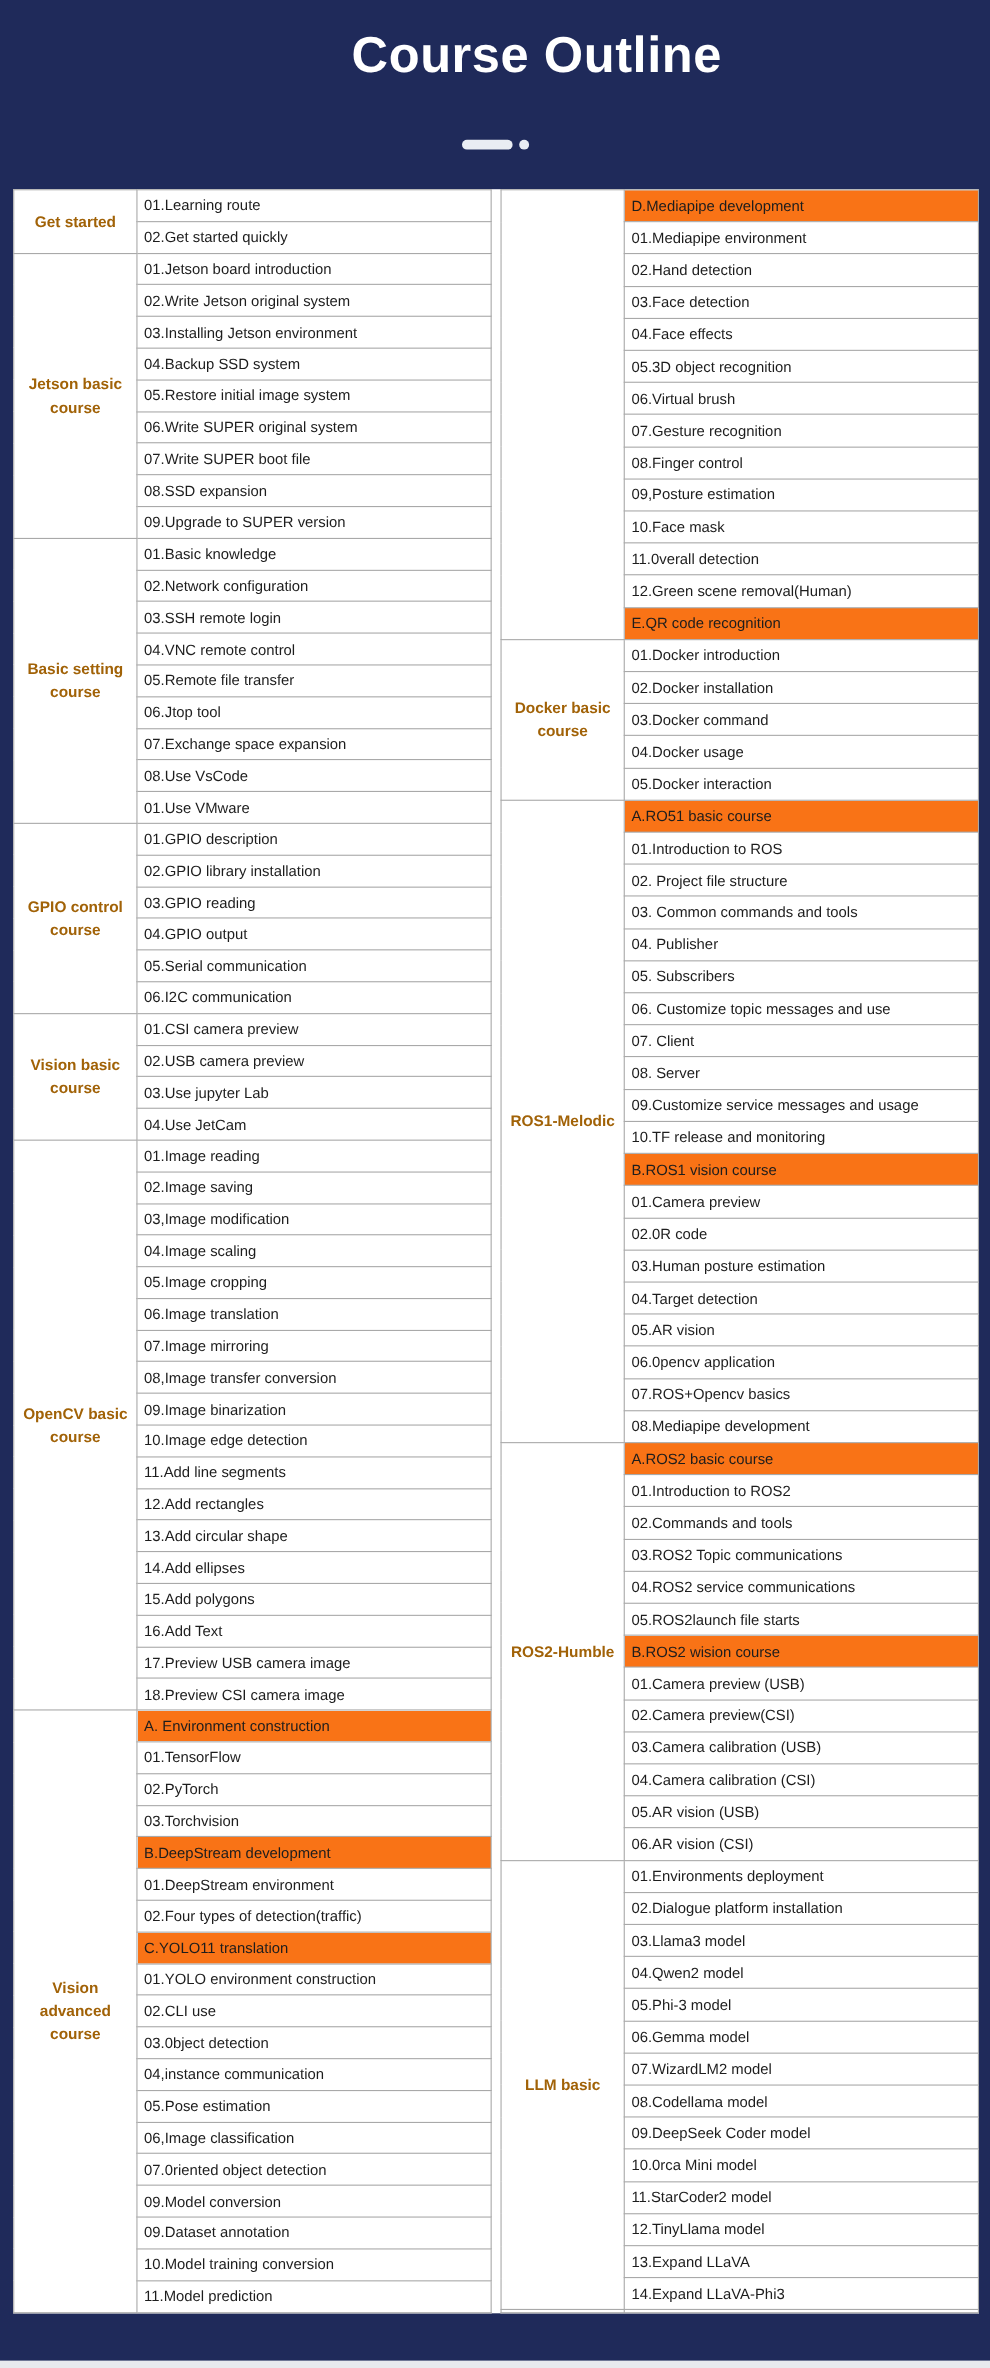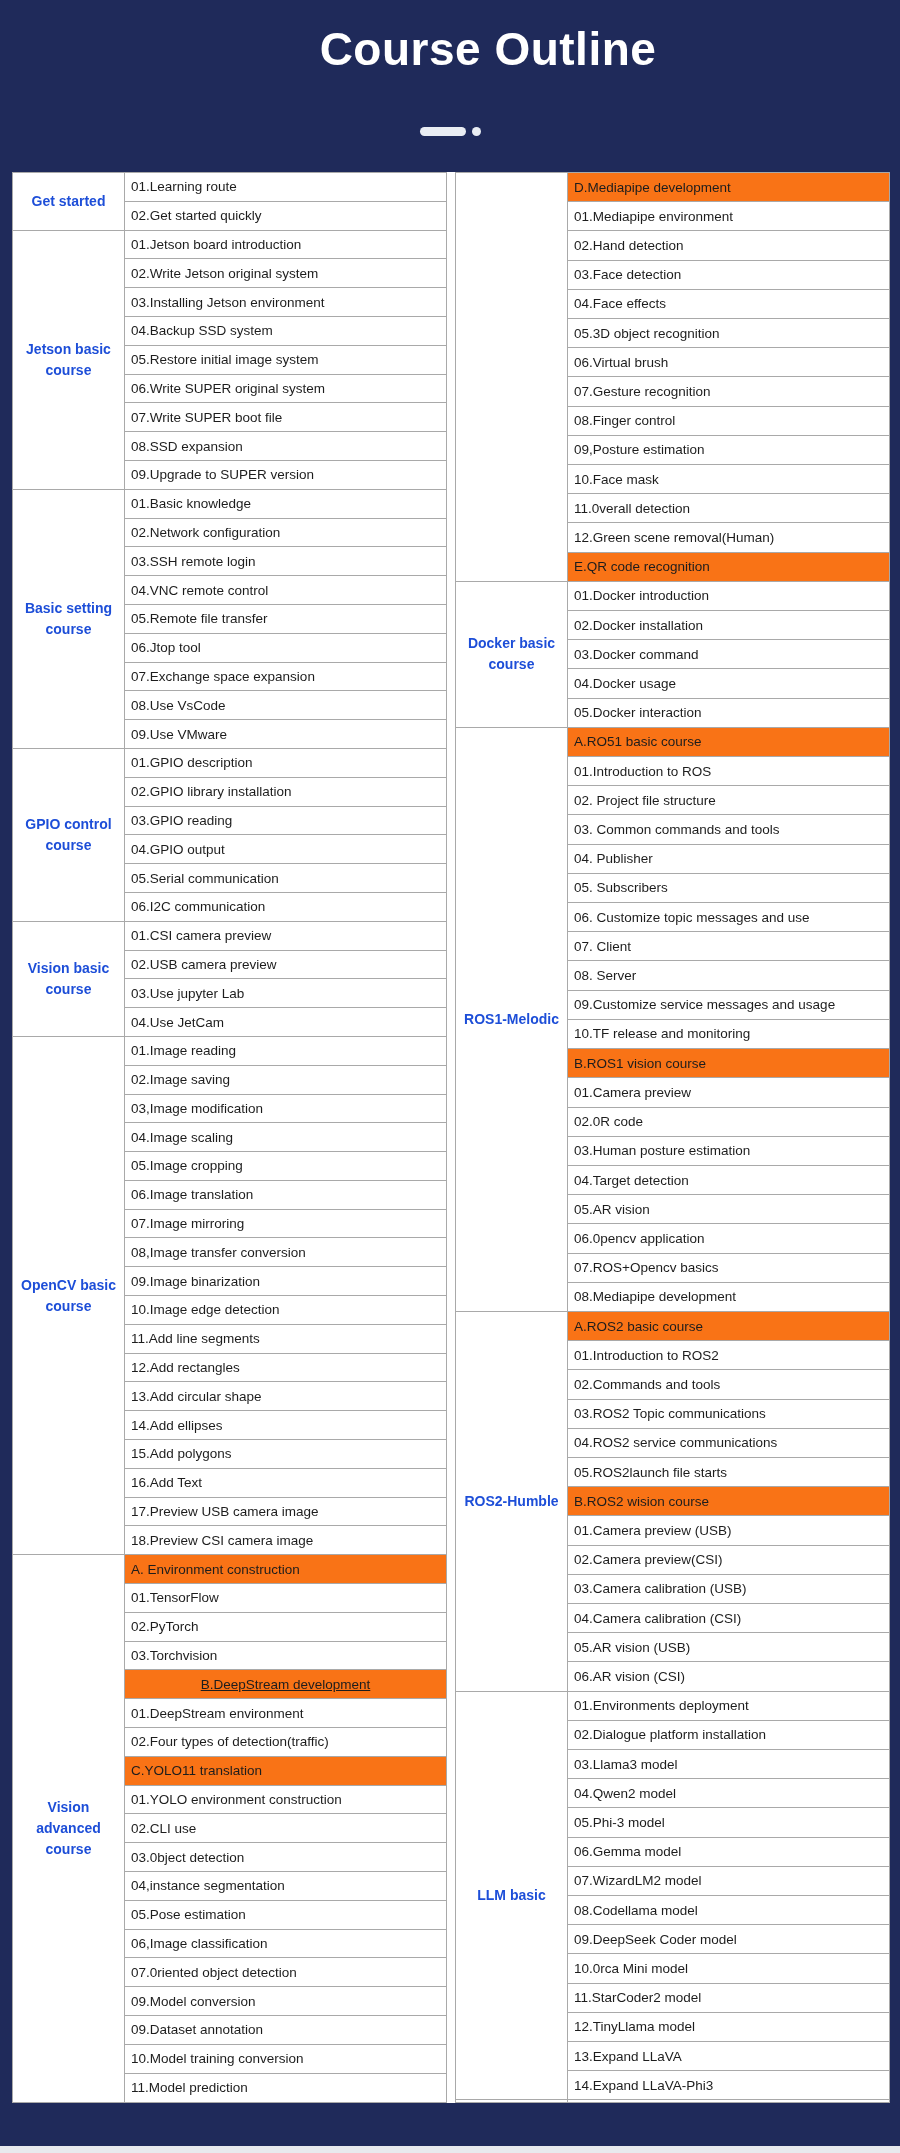--- a/index.html
+++ b/index.html
@@ -30,25 +30,25 @@
   }
   #table-left{left:12px;width:435px;}
   #table-right{left:455px;width:435px;}
   td{
     border:1px solid #a9a9a9;
     font-size:13.5px;color:#1d1d1d;
     padding:0 6px;overflow:hidden;white-space:nowrap;
     vertical-align:middle;
   }
   td.cat{
-    text-align:center;font-weight:bold;font-size:14px;color:#1d4ed8;
+    text-align:center;font-weight:bold;font-size:14px;color:#a16207;
     white-space:normal;line-height:1.5;padding:0 4px;
   }
   td.hdr{background:#f97316;}
-  td.ctr{text-align:center;text-decoration:underline;}
+  td.ctr{}
   .footer-bar{
     position:absolute;left:0;bottom:0;width:100%;height:7px;
     background:#e8eaee;
   }
 </style>
 </head>
 <body>
 
 <div class="title">Course Outline</div>
 
@@ -119,21 +119,21 @@
       <tr>
         <td class="item">06.Jtop tool</td>
       </tr>
       <tr>
         <td class="item">07.Exchange space expansion</td>
       </tr>
       <tr>
         <td class="item">08.Use VsCode</td>
       </tr>
       <tr>
-        <td class="item">09.Use VMware</td>
+        <td class="item">01.Use VMware</td>
       </tr>
       <tr>
         <td class="cat" rowspan="6">GPIO control course</td>
         <td class="item">01.GPIO description</td>
       </tr>
       <tr>
         <td class="item">02.GPIO library installation</td>
       </tr>
       <tr>
         <td class="item">03.GPIO reading</td>
@@ -243,21 +243,21 @@
       <tr>
         <td class="item">01.YOLO environment construction</td>
       </tr>
       <tr>
         <td class="item">02.CLI use</td>
       </tr>
       <tr>
         <td class="item">03.0bject detection</td>
       </tr>
       <tr>
-        <td class="item">04,instance segmentation</td>
+        <td class="item">04,instance communication</td>
       </tr>
       <tr>
         <td class="item">05.Pose estimation</td>
       </tr>
       <tr>
         <td class="item">06,Image classification</td>
       </tr>
       <tr>
         <td class="item">07.0riented object detection</td>
       </tr>

